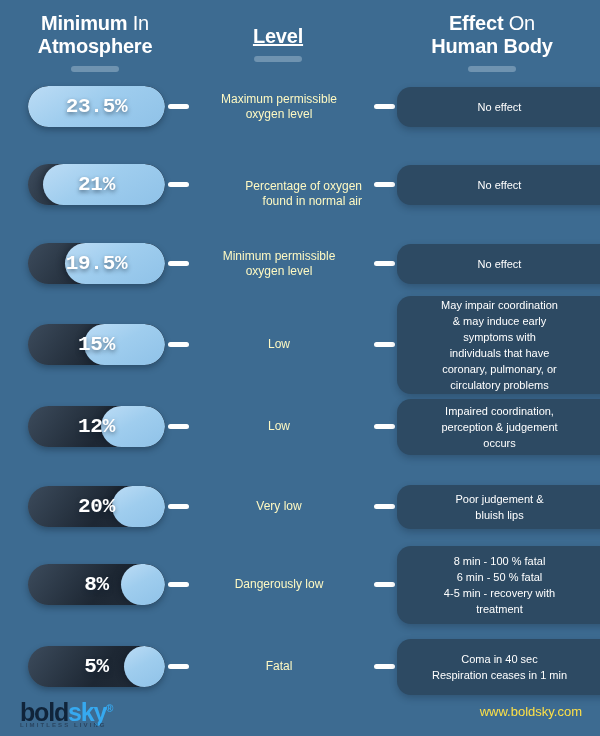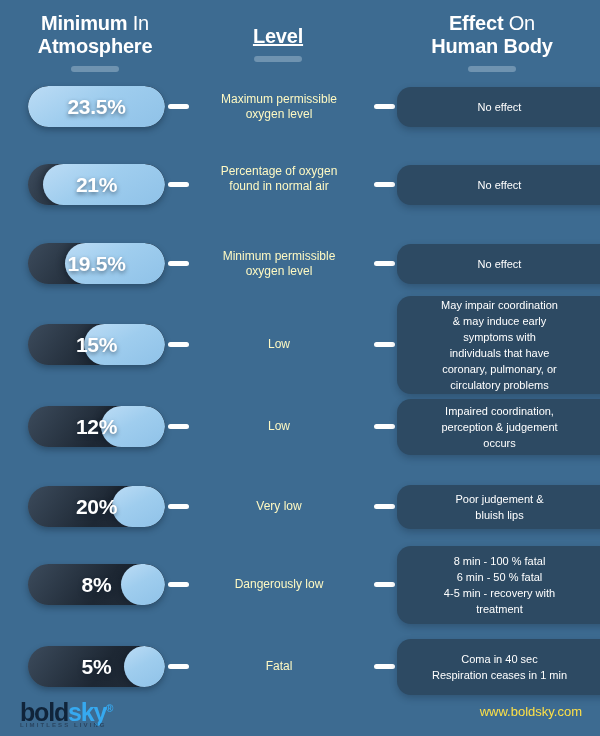--- a/index.html
+++ b/index.html
@@ -80,20 +80,21 @@
     height: 41px;
     display: flex;
     align-items: center;
     justify-content: center;
     font-size: 21px;
     font-weight: 700;
     color: #ffffff;
     letter-spacing: -0.3px;
     text-shadow: 0 2px 4px rgba(18,33,50,0.55);
     z-index: 3;
+    font-family: Liberation Mono, monospace;
   }
 
   
   .dash {
     position: absolute;
     width: 21px;
     height: 5px;
     border-radius: 2.5px;
     background: #ffffff;
   }
@@ -212,21 +213,21 @@
       <div class="effect" style="height: 40px; top: 86.5px;">
         <div class="effect-text">No effect</div>
       </div>
     </div>
     <div class="row" style="top: 0px;">
       <div class="pill" style="top: 164px;">
         <div class="pill-fill" style="width: 122px; left: 15px;"></div>
         <div class="pill-value">21%</div>
       </div>
       <div class="dash dash-left" style="top: 182px;"></div>
-      <div class="level" style="top: 164px;">
+      <div class="level" style="top: 179px; text-align: right;">
         <div>Percentage of oxygen</div>
         <div>found in normal air</div>
       </div>
       <div class="dash dash-right" style="top: 182px;"></div>
       <div class="effect" style="height: 40px; top: 164.5px;">
         <div class="effect-text">No effect</div>
       </div>
     </div>
     <div class="row" style="top: 0px;">
       <div class="pill" style="top: 243px;">

